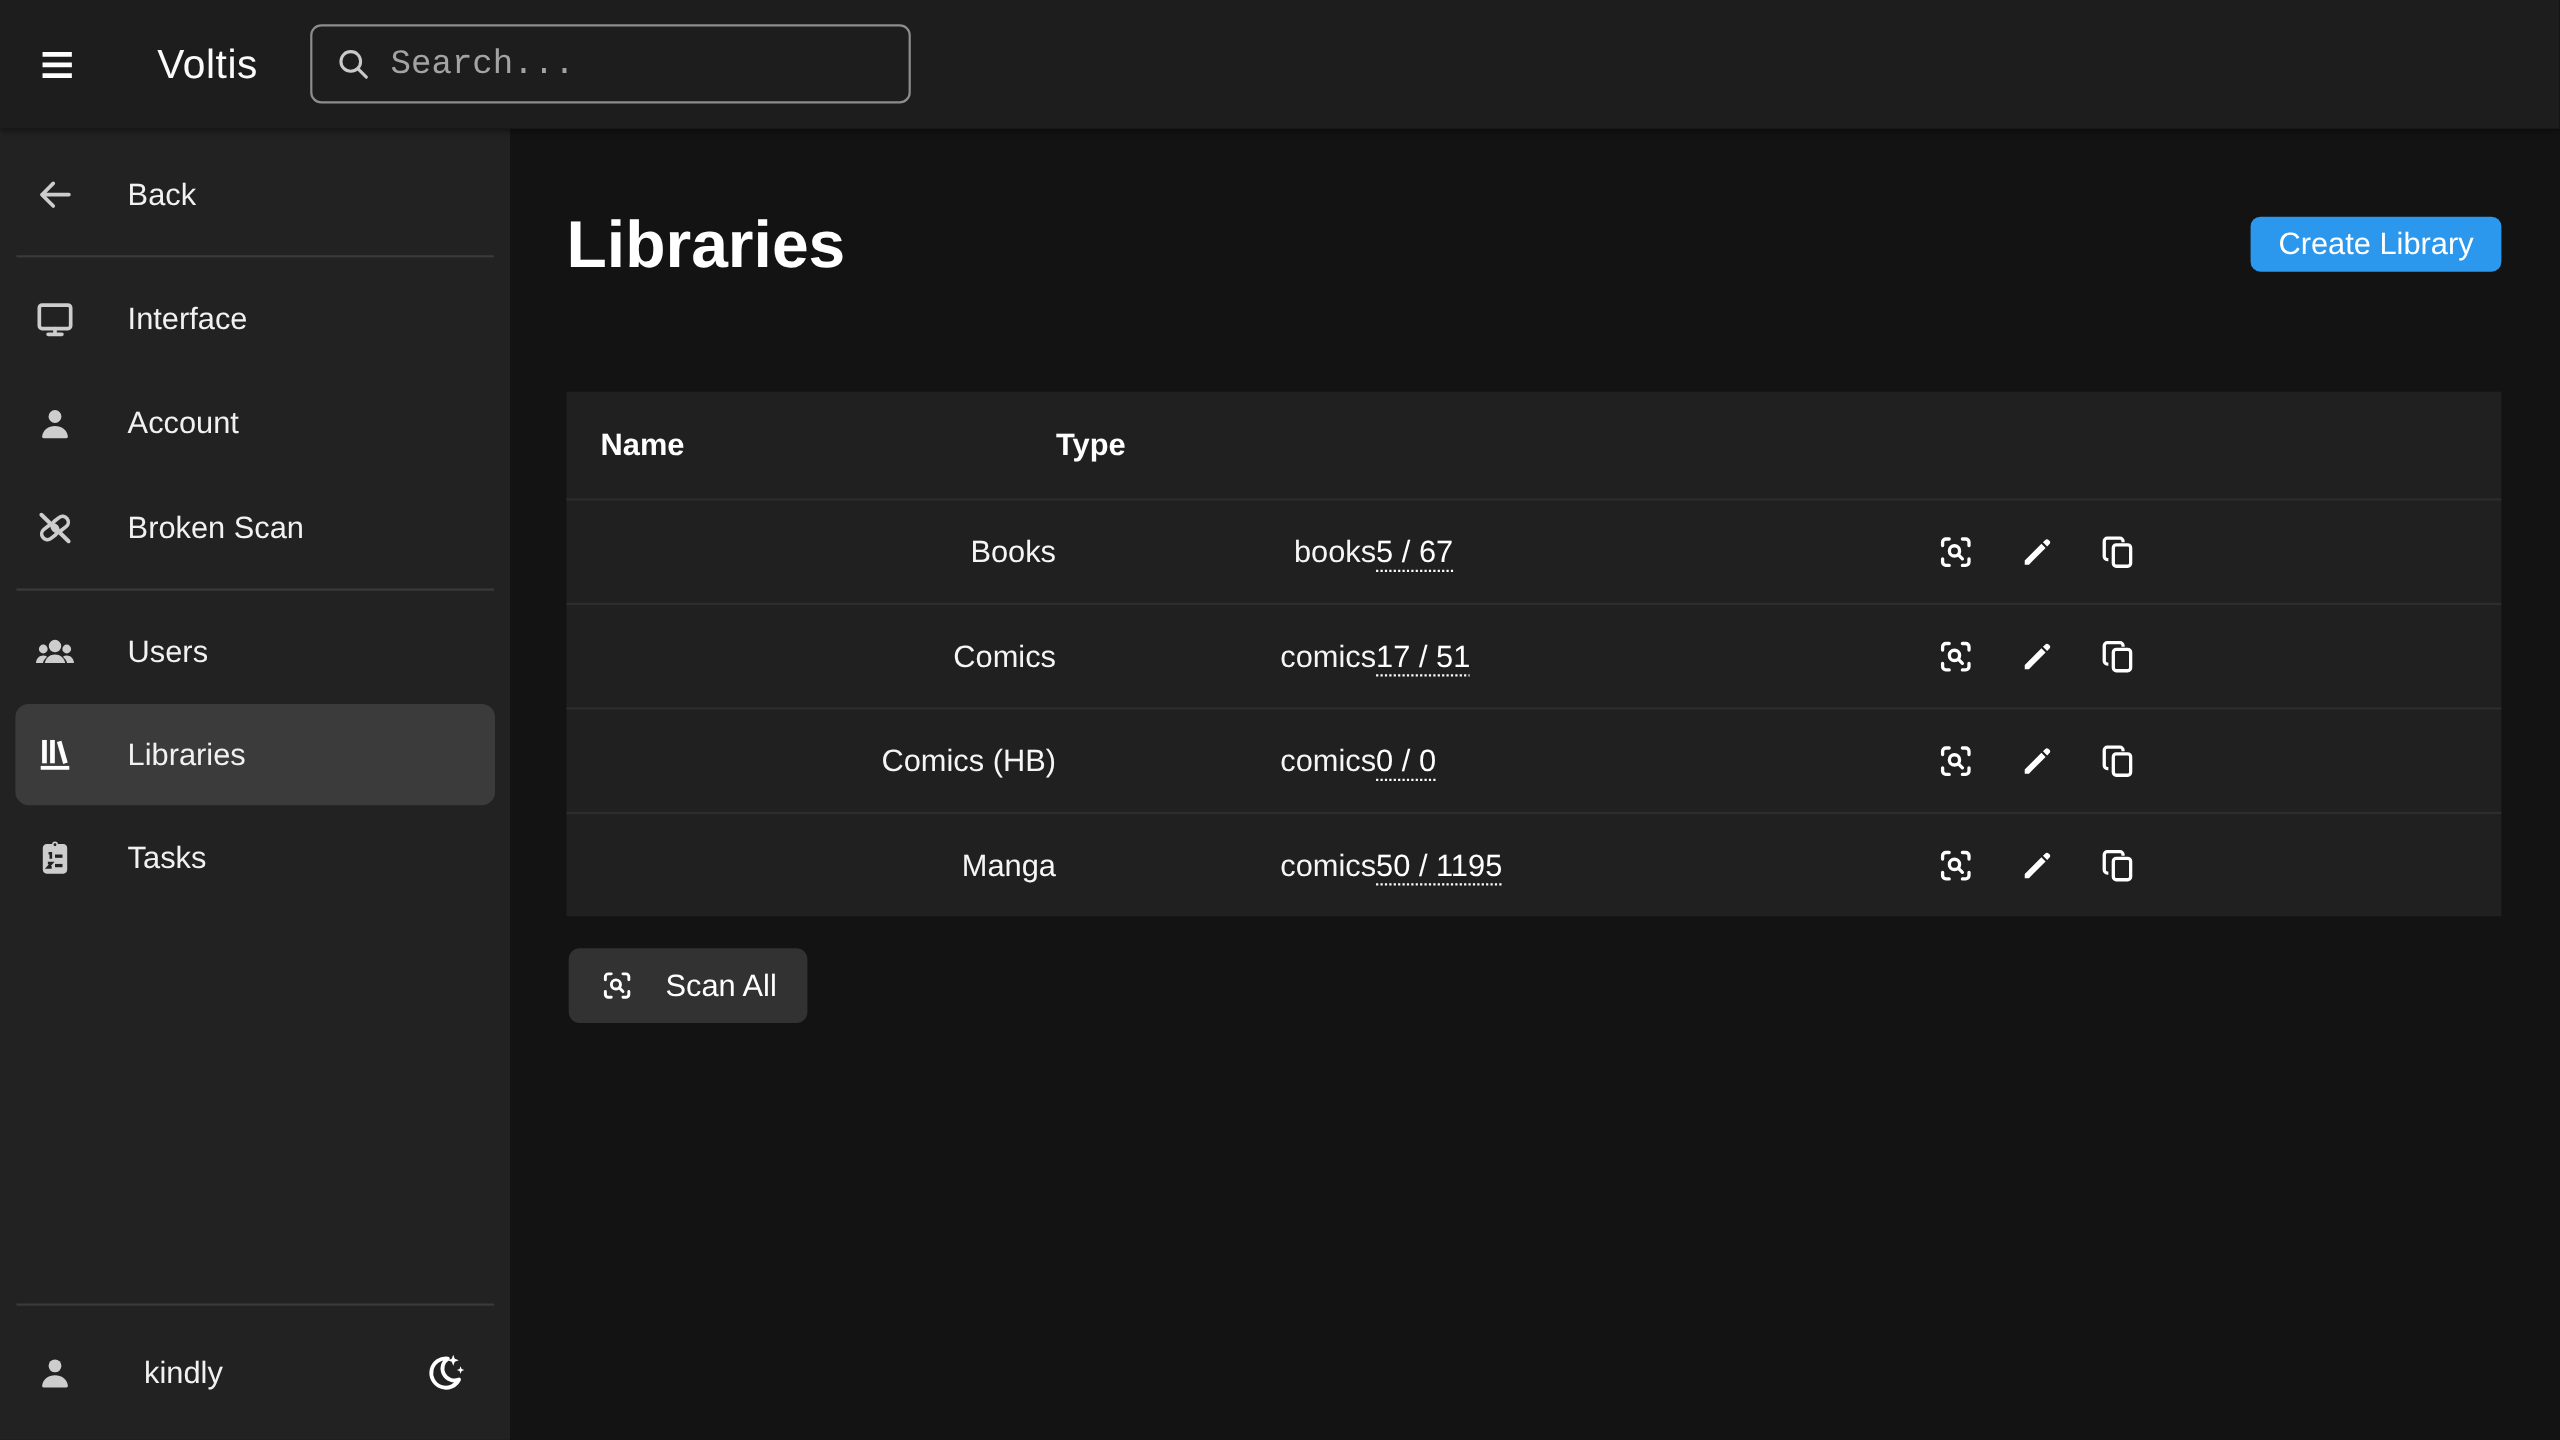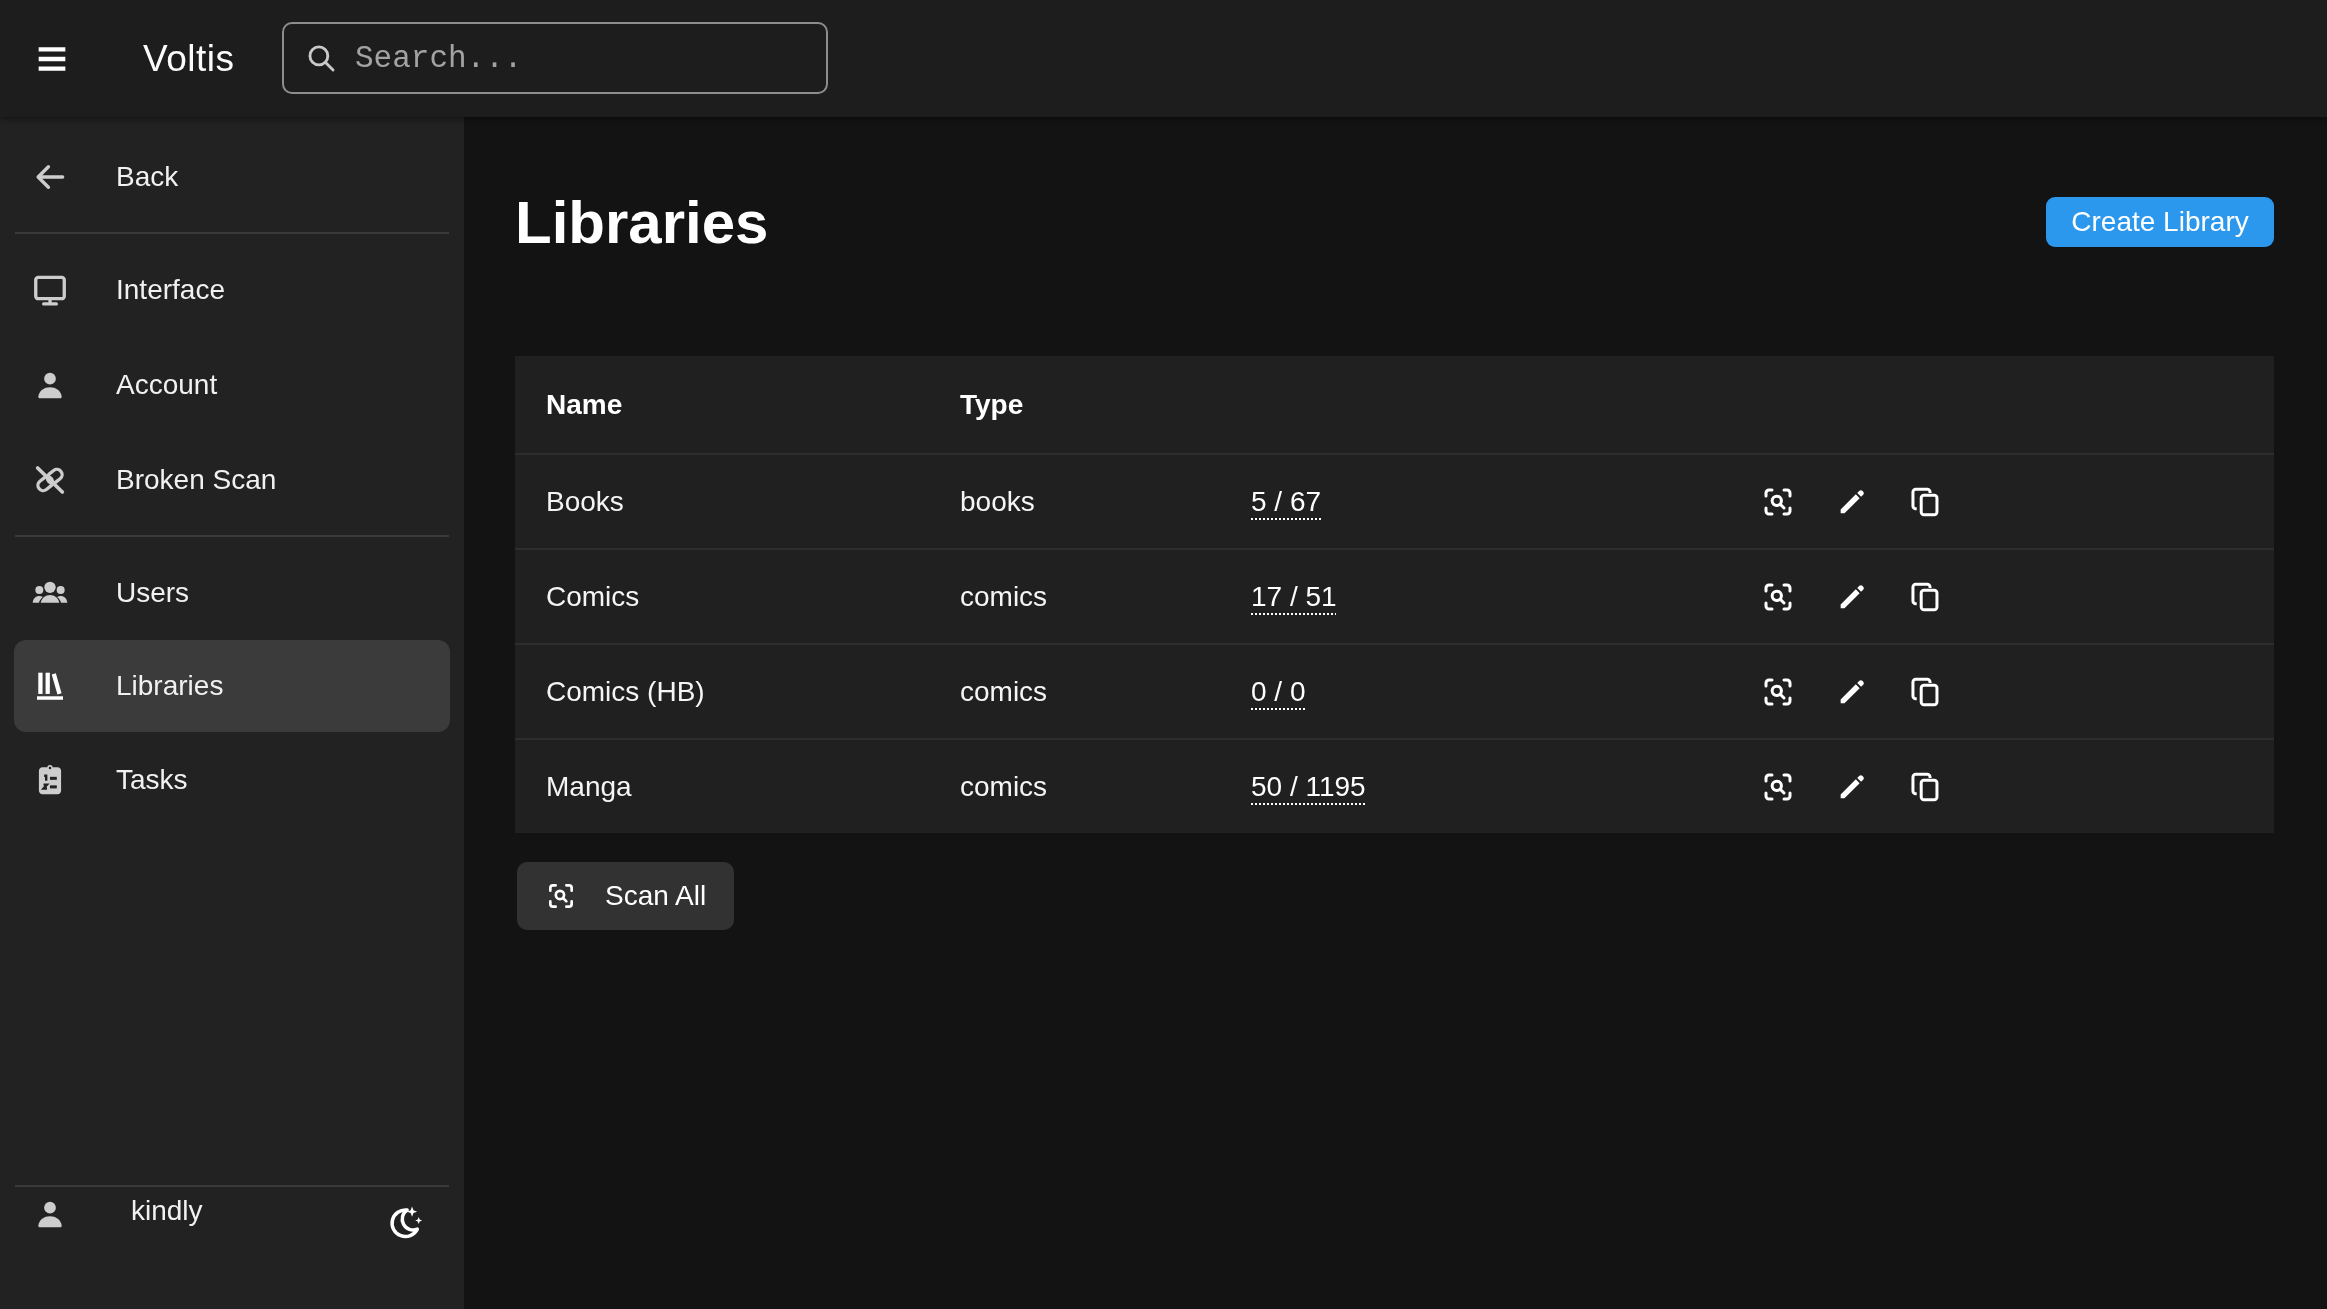--- a/index.html
+++ b/index.html
@@ -56,21 +56,21 @@
   }
   .side-item.selected .iconbox { margin-left:4px; }
   .side-item.selected .iconbox { color:#fff; }
   .side-divider {
     height:2px; background:#3a3a3a; margin:8px 15px; flex:none;
   }
   .side-bottom {
     position:absolute; left:0; bottom:0; width:464px; padding-bottom:8px;
   }
   .profile-row {
-    height:106px; display:flex; align-items:flex-start; color:#f1f1f1;
+    height:106px; display:flex; align-items:center; color:#f1f1f1;
   }
   .profile-row .iconbox { width:64px; margin-left:18px; display:flex; justify-content:center; color:#cdcdcd; }
   .profile-row .lbl { margin-left:49px; font-size:28px; }
   .theme-btn {
     margin-left:auto; margin-right:32px; width:56px; height:56px;
     border:none; background:transparent; color:#fff; cursor:pointer;
     display:flex; align-items:center; justify-content:center;
   }
 
   
@@ -86,21 +86,21 @@
   }
 
   .lib-table { position:absolute; left:51px; top:239px; width:1759px; background:#202020; }
   .t-row {
     display:grid; grid-template-columns:445px 291px 504px 1fr;
     align-items:center; height:95px; border-top:2px solid #2d2d2d;
   }
   .t-row.t-head { height:97px; border-top:none; }
   .t-row > div:first-child { padding-left:31px; }
   .t-head .hcell { font-size:28px; font-weight:700; color:#fff; }
-  .cell { font-size:28px; color:#f5f5f5; }
+  .cell { font-size:28px; color:#f5f5f5;text-align:right; }
   .entries-link {
     color:#fff; text-decoration:underline dotted; text-underline-offset:8px;
     text-decoration-thickness:2px; cursor:pointer; font-size:28px;
   }
   .actions { display:flex; align-items:center; gap:28px; }
   .icon-btn {
     width:46px; height:46px; border:none; background:transparent; color:#fff;
     display:flex; align-items:center; justify-content:center; cursor:pointer; padding:0;
   }
 

